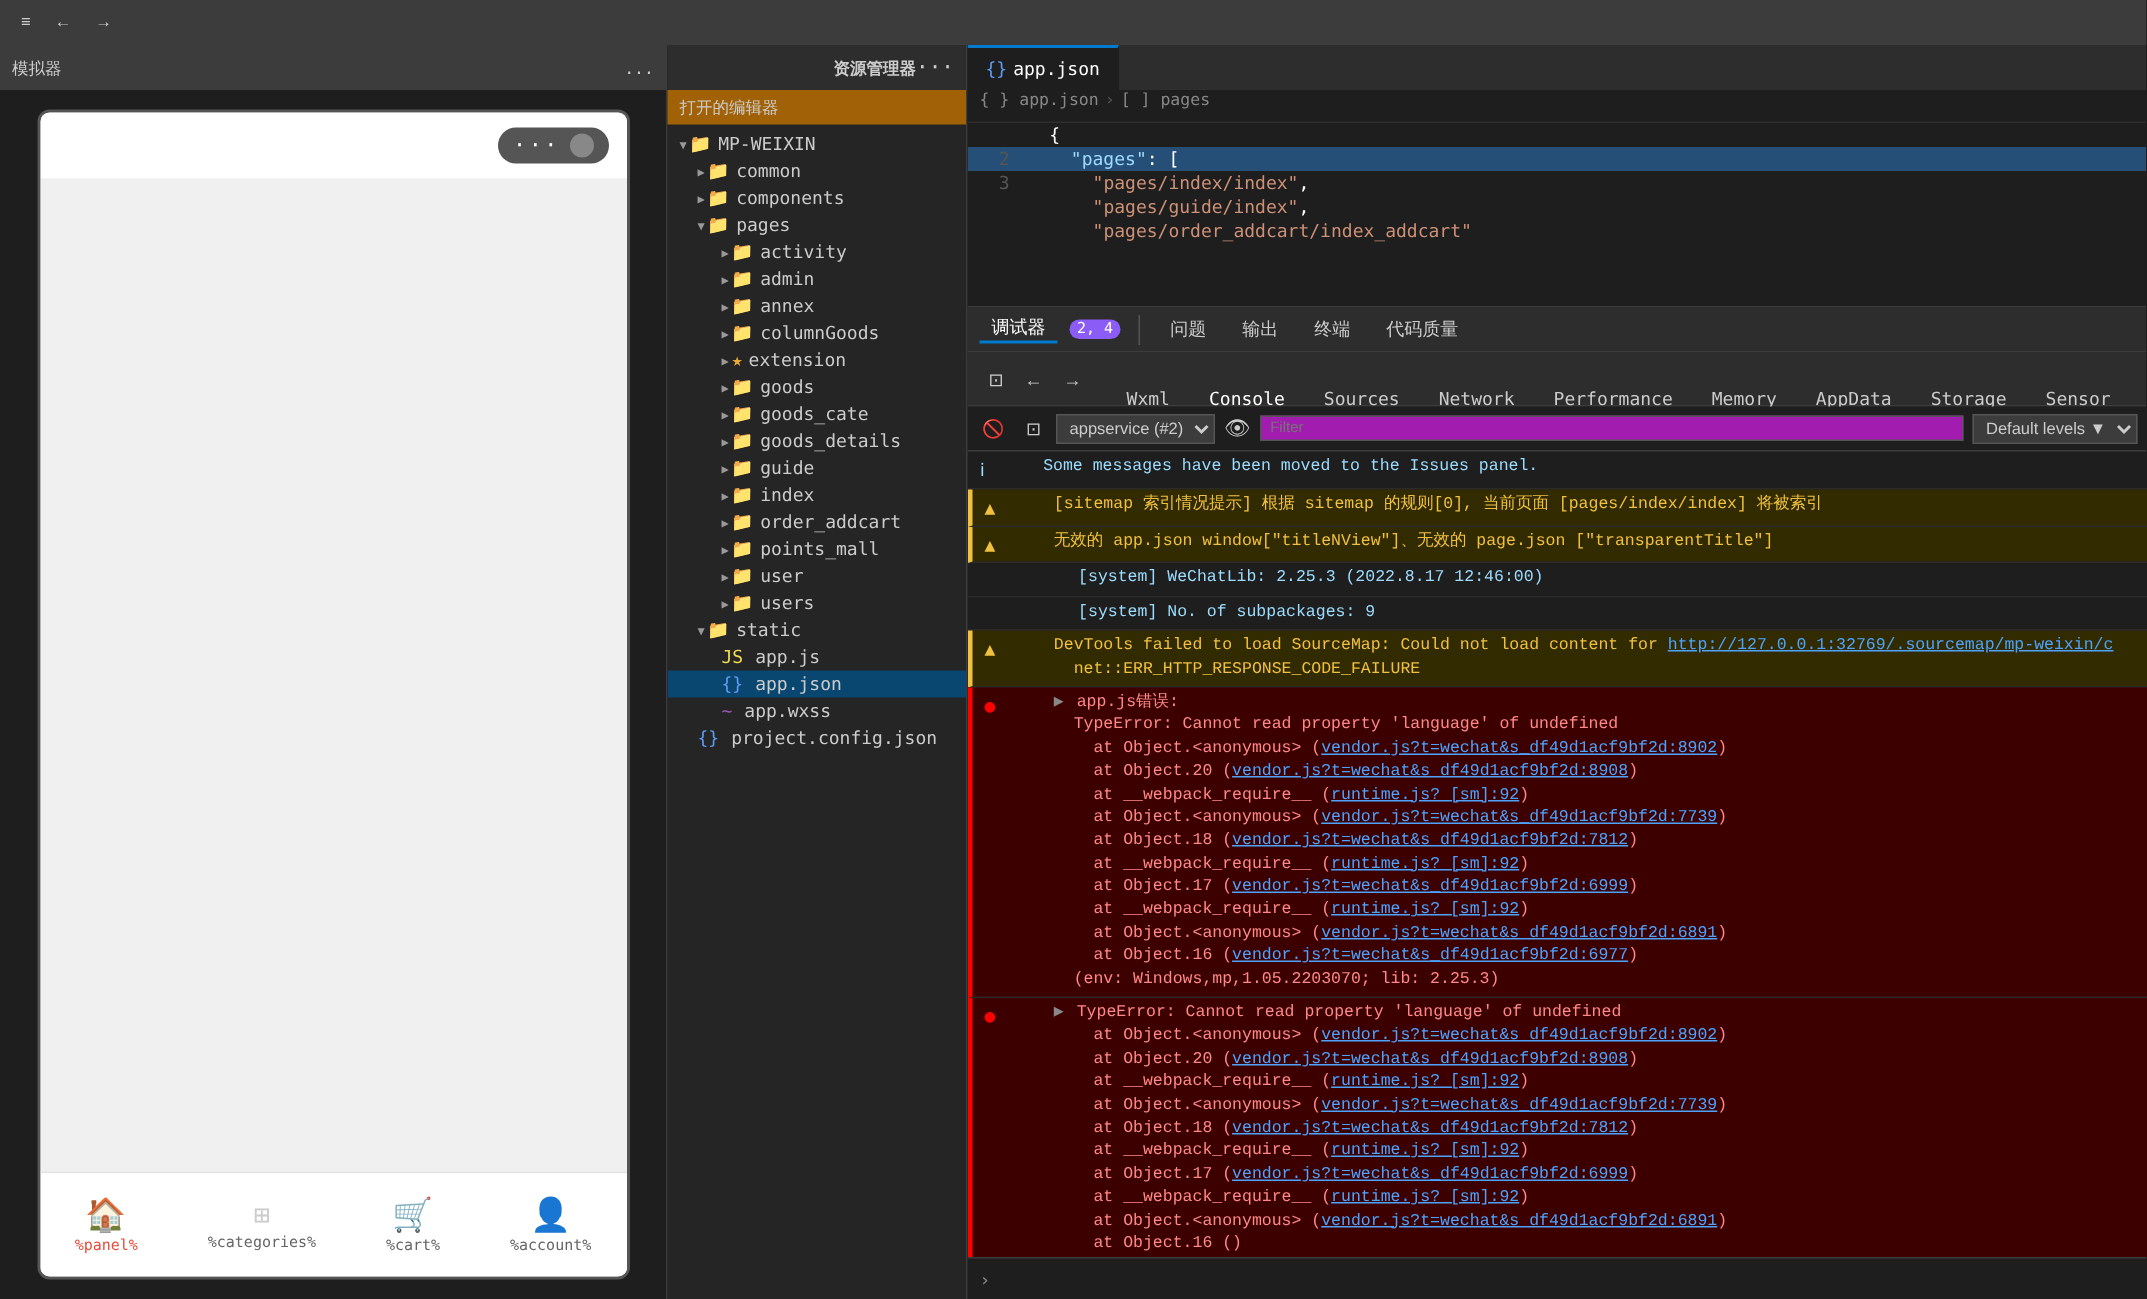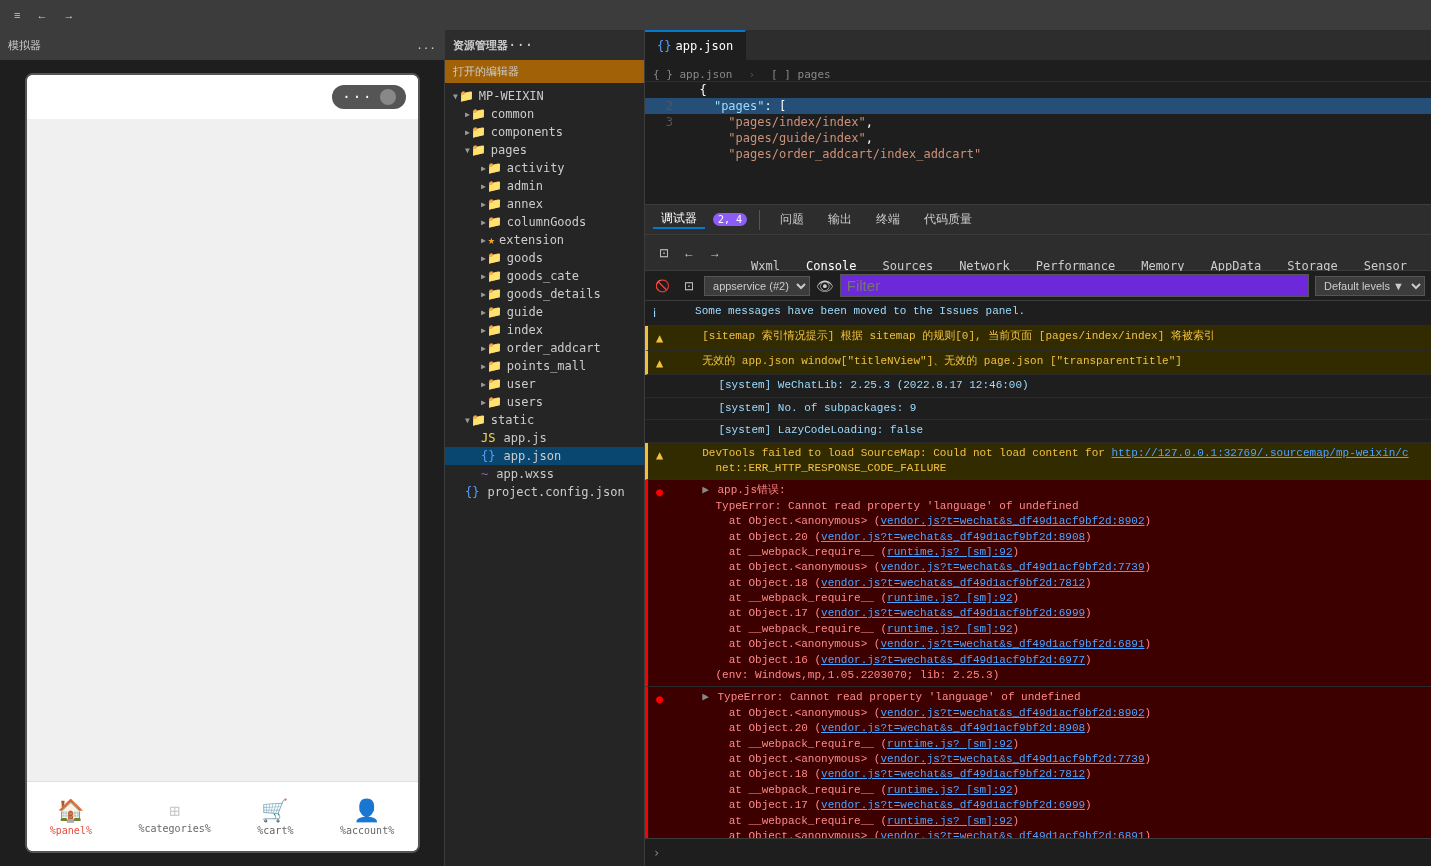--- a/index.html
+++ b/index.html
@@ -24,41 +24,41 @@
     .phone-content { flex: 1; background: #f0f0f0; display: flex; align-items: center; justify-content: center; color: #999; font-size: 14px; }
     .phone-tab-bar { height: 70px; background: #fff; border-top: 1px solid #e0e0e0; display: flex; align-items: center; justify-content: space-around; }
     .phone-tab { display: flex; flex-direction: column; align-items: center; gap: 2px; cursor: pointer; }
     .phone-tab-icon { font-size: 22px; }
     .phone-tab-label { font-size: 10px; color: #666; }
     .phone-tab.active .phone-tab-icon { color: #e74c3c; }
     .phone-tab.active .phone-tab-label { color: #e74c3c; }
 
     
     .explorer-panel { width: 200px; background: #252526; flex-shrink: 0; display: flex; flex-direction: column; border-right: 1px solid #3c3c3c; }
-    .explorer-header { height: 30px; background: #2d2d2d; display: flex; align-items: center; justify-content: flex-start; padding: 0 8px; }
+    .explorer-header { height: 30px; background: #2d2d2d; display: flex; align-items: center; justify-content: flex-end; padding: 0 8px; }
     .explorer-title { color: #ccc; font-size: 11px; font-weight: bold; }
     .explorer-more { color: #ccc; cursor: pointer; font-size: 14px; }
     .explorer-section { color: #ccc; font-size: 11px; padding: 4px 8px; background: #a16207; cursor: pointer; }
     .file-tree { flex: 1; overflow-y: auto; padding: 4px 0; }
     .tree-item { display: flex; align-items: center; padding: 2px 8px; cursor: pointer; color: #ccc; font-size: 12px; white-space: nowrap; }
     .tree-item.active { background: #094771; }
     .tree-arrow { font-size: 8px; margin-right: 2px; color: #999; }
     .tree-icon { margin-right: 4px; font-size: 12px; }
     .folder-icon { color: #dcb67a; }
     .file-icon-js { color: #f0db4f; }
 
     
     .right-panel { flex: 1; display: flex; flex-direction: column; overflow: hidden; }
 
     
     .editor-area { height: 175px; background: #1e1e1e; flex-shrink: 0; display: flex; flex-direction: column; border-bottom: 1px solid #3c3c3c; }
     .editor-tabs { height: 30px; background: #2d2d2d; display: flex; align-items: center; }
     .editor-tab { height: 30px; padding: 0 12px; display: flex; align-items: center; font-size: 12px; color: #ccc; cursor: pointer; border-right: 1px solid #1e1e1e; gap: 4px; }
     .editor-tab.active { background: #1e1e1e; color: #fff; border-top: 2px solid #007acc; }
-    .breadcrumb { height: 22px; background: #1e1e1e; display: flex; align-items: flex-end; padding: 0 8px; font-size: 11px; color: #888; gap: 16px; border-bottom: 1px solid #2d2d2d; }
+    .breadcrumb { height: 22px; background: #1e1e1e; display: flex; align-items: flex-start; padding: 0 8px; font-size: 11px; color: #888; gap: 4px; border-bottom: 1px solid #2d2d2d; }
     .breadcrumb-sep { color: #555; }
     .editor-content { flex: 1; overflow: hidden; padding: 0; }
     .editor-line { display: flex; align-items: flex-start; padding: 1px 0; }
     .line-num { width: 40px; text-align: right; color: #555; padding-right: 12px; flex-shrink: 0; font-size: 12px; user-select: none; }
     .line-content { color: #9cdcfe; font-size: 12px; white-space: pre; }
     .string-val { color: #ce9178; }
     .key-val { color: #9cdcfe; }
     .punct { color: #fff; }
     .highlight-line { background: #264f78; }
 
@@ -66,21 +66,21 @@
     .devtools-tabs { height: 30px; background: #2d2d2d; display: flex; align-items: center; border-bottom: 1px solid #3c3c3c; flex-shrink: 0; }
     .devtools-left { display: flex; align-items: center; padding: 0 8px; gap: 8px; }
     .devtools-badge { background: #8b5cf6; color: #fff; font-size: 10px; padding: 1px 5px; border-radius: 8px; }
     .devtools-tab-label { color: #ccc; font-size: 12px; padding: 0 8px; cursor: pointer; }
     .devtools-tab-label.active { color: #fff; border-bottom: 2px solid #007acc; }
 
     
     .console-toolbar { height: 30px; background: #1e1e1e; display: flex; align-items: center; padding: 0 6px; gap: 6px; border-bottom: 1px solid #3c3c3c; flex-shrink: 0; }
     .console-toolbar-btn { color: #ccc; background: none; border: none; cursor: pointer; font-size: 12px; padding: 2px 4px; }
     .console-select { background: #3c3c3c; color: #ccc; border: 1px solid #555; font-size: 11px; padding: 2px 4px; cursor: pointer; }
-    .console-filter { flex: 1; background: #6d28d9; color: #ccc; border: 1px solid #555; font-size: 15px; padding: 2px 6px; }
+    .console-filter { flex: 1; background: #a21caf; color: #ccc; border: 1px solid #555; font-size: 10px; padding: 2px 6px; }
     .console-levels { background: #3c3c3c; color: #ccc; border: 1px solid #555; font-size: 11px; padding: 2px 4px; }
     .eye-btn { color: #ccc; font-size: 14px; cursor: pointer; }
 
     
     .devtools-nav { height: 36px; background: #2d2d2d; display: flex; align-items: center; padding: 0 8px; gap: 2px; border-bottom: 1px solid #3c3c3c; flex-shrink: 0; }
     .devtools-nav-btn { background: none; border: none; color: #ccc; cursor: pointer; padding: 4px 6px; font-size: 12px; }
     .devtools-nav-tab { padding: 4px 12px; color: #ccc; cursor: pointer; font-size: 12px; border-bottom: 2px solid transparent; margin-top: 29px; }
     .devtools-nav-tab.active { color: #fff; border-bottom: 2px solid #007acc; }
 
     
@@ -391,24 +391,20 @@
         <div class="console-msg info">
           <span class="msg-icon"></span>
           <span class="msg-text">    [system] WeChatLib: 2.25.3 (2022.8.17 12:46:00)</span>
         </div>
 
         <div class="console-msg info">
           <span class="msg-icon"></span>
           <span class="msg-text">    [system] No. of subpackages: 9</span>
         </div>
 
-        <div class="console-msg info">
-          <span class="msg-icon"></span>
-          <span class="msg-text">    [system] LazyCodeLoading: false</span>
-        </div>
 
         <div class="console-msg warn">
           <span class="msg-icon warn-icon">▲</span>
           <span class="msg-text">DevTools failed to load SourceMap: Could not load content for <span class="msg-link">http://127.0.0.1:32769/.sourcemap/mp-weixin/c</span>
   net::ERR_HTTP_RESPONSE_CODE_FAILURE</span>
         </div>
 
         <div class="console-msg error">
           <span class="msg-icon error-icon">●</span>
           <span class="msg-text"><span class="console-arrow">▶</span> app.js错误:

